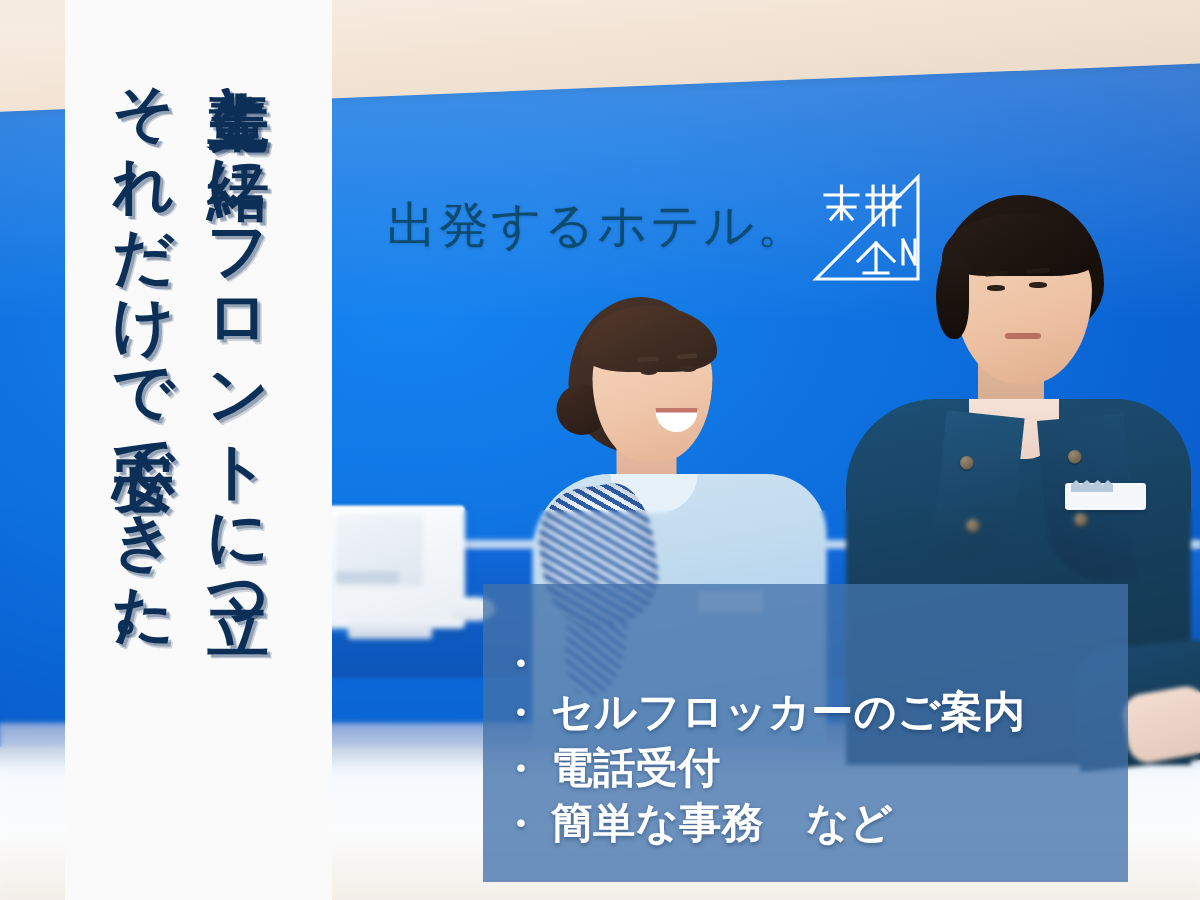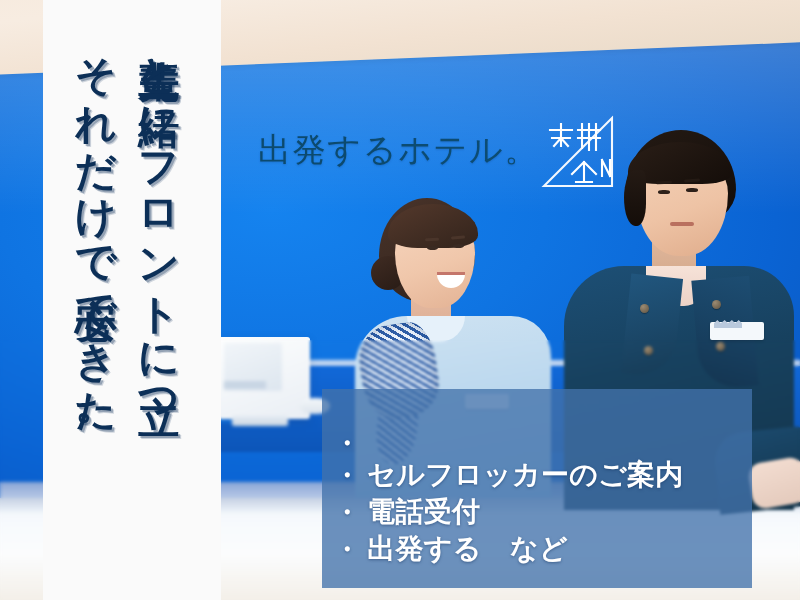--- a/index.html
+++ b/index.html
@@ -442,17 +442,17 @@
     <li>
       <span class="bullet-dot">・</span>
       <span>セルフロッカーのご案内</span>
     </li>
     <li>
       <span class="bullet-dot">・</span>
       <span>電話受付</span>
     </li>
     <li>
       <span class="bullet-dot">・</span>
-      <span>出発する　など</span>
+      <span>簡単な事務　など</span>
     </li>
   </ul>
 
 </div>
 
 </body></html>

